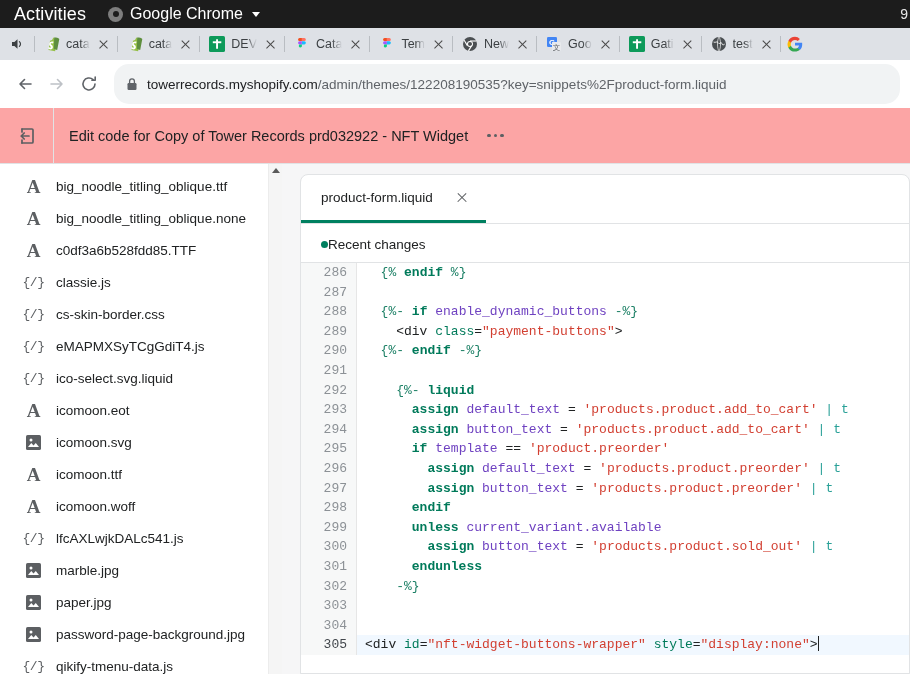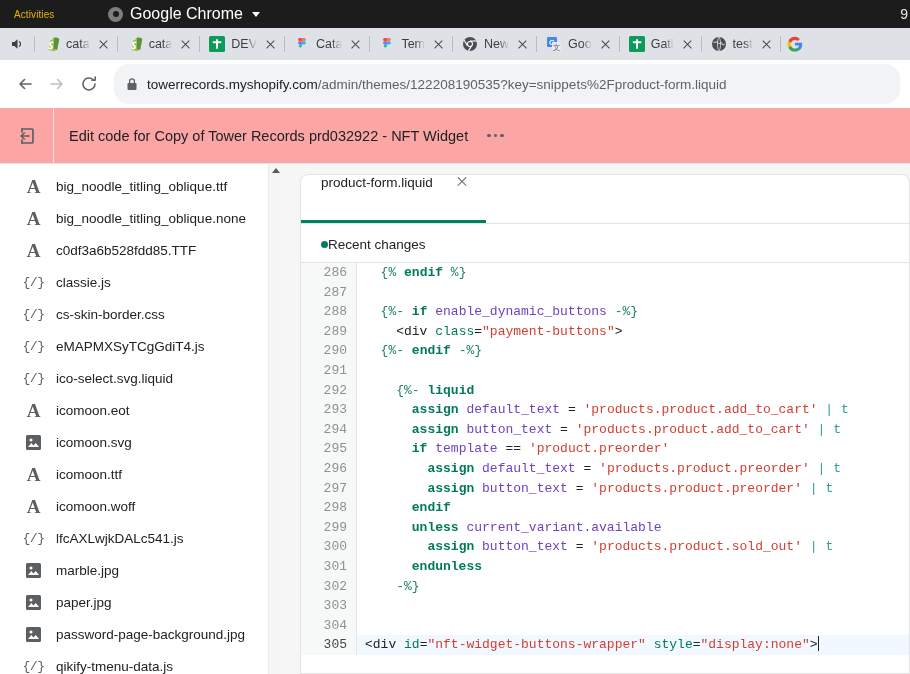--- a/index.html
+++ b/index.html
@@ -10,21 +10,21 @@
     -webkit-font-smoothing:antialiased;
   }
   .screen{position:relative;width:910px;height:674px;overflow:hidden;}
 
   
   .gnome-bar{
     height:28px;background:#1c1c1c;color:#ffffff;
     display:flex;align-items:center;position:relative;
     font-size:13.5px;
   }
-  .gnome-activities{margin-left:14px;font-size:10px;color:#eab308;letter-spacing:.1px;}
+  .gnome-activities{margin-left:14px;font-size:18px;color:#ffffff;letter-spacing:.1px;}
   .gnome-app{
     display:flex;align-items:center;gap:7px;
     position:absolute;left:108px;top:0;height:28px;
   }
   .gnome-chrome-ico{
     width:15px;height:15px;border-radius:50%;
     background:#7d7d7d;position:relative;
     display:flex;align-items:center;justify-content:center;
   }
   .gnome-chrome-ico::after{
@@ -147,21 +147,21 @@
   }
   .ed-card{
     background:#ffffff;border:1px solid #e1e3e5;border-radius:8px 8px 0 0;
     box-sizing:border-box;overflow:hidden;height:100%;
     box-shadow:0 1px 0 rgba(22,29,37,.05);
   }
   .tabrow{
     display:flex;align-items:stretch;height:48px;border-bottom:1px solid #e1e3e5;
   }
   .file-tab{
-    display:flex;gap:23px;padding:0 18px 0 20px;
+    display:flex;align-items:center;gap:23px;padding:0 18px 0 20px;
     border-bottom:3px solid #008060;box-sizing:border-box;height:48px;
   }
   .file-tab-name{font-size:13.5px;color:#202223;white-space:nowrap;}
   .file-tab-x{
     position:relative;width:12px;height:12px;
   }
   .file-tab-x::before,.file-tab-x::after{
     content:"";position:absolute;left:0;top:5.5px;width:12px;height:1.2px;background:#5c5f62;
   }
   .file-tab-x::before{transform:rotate(45deg);}

